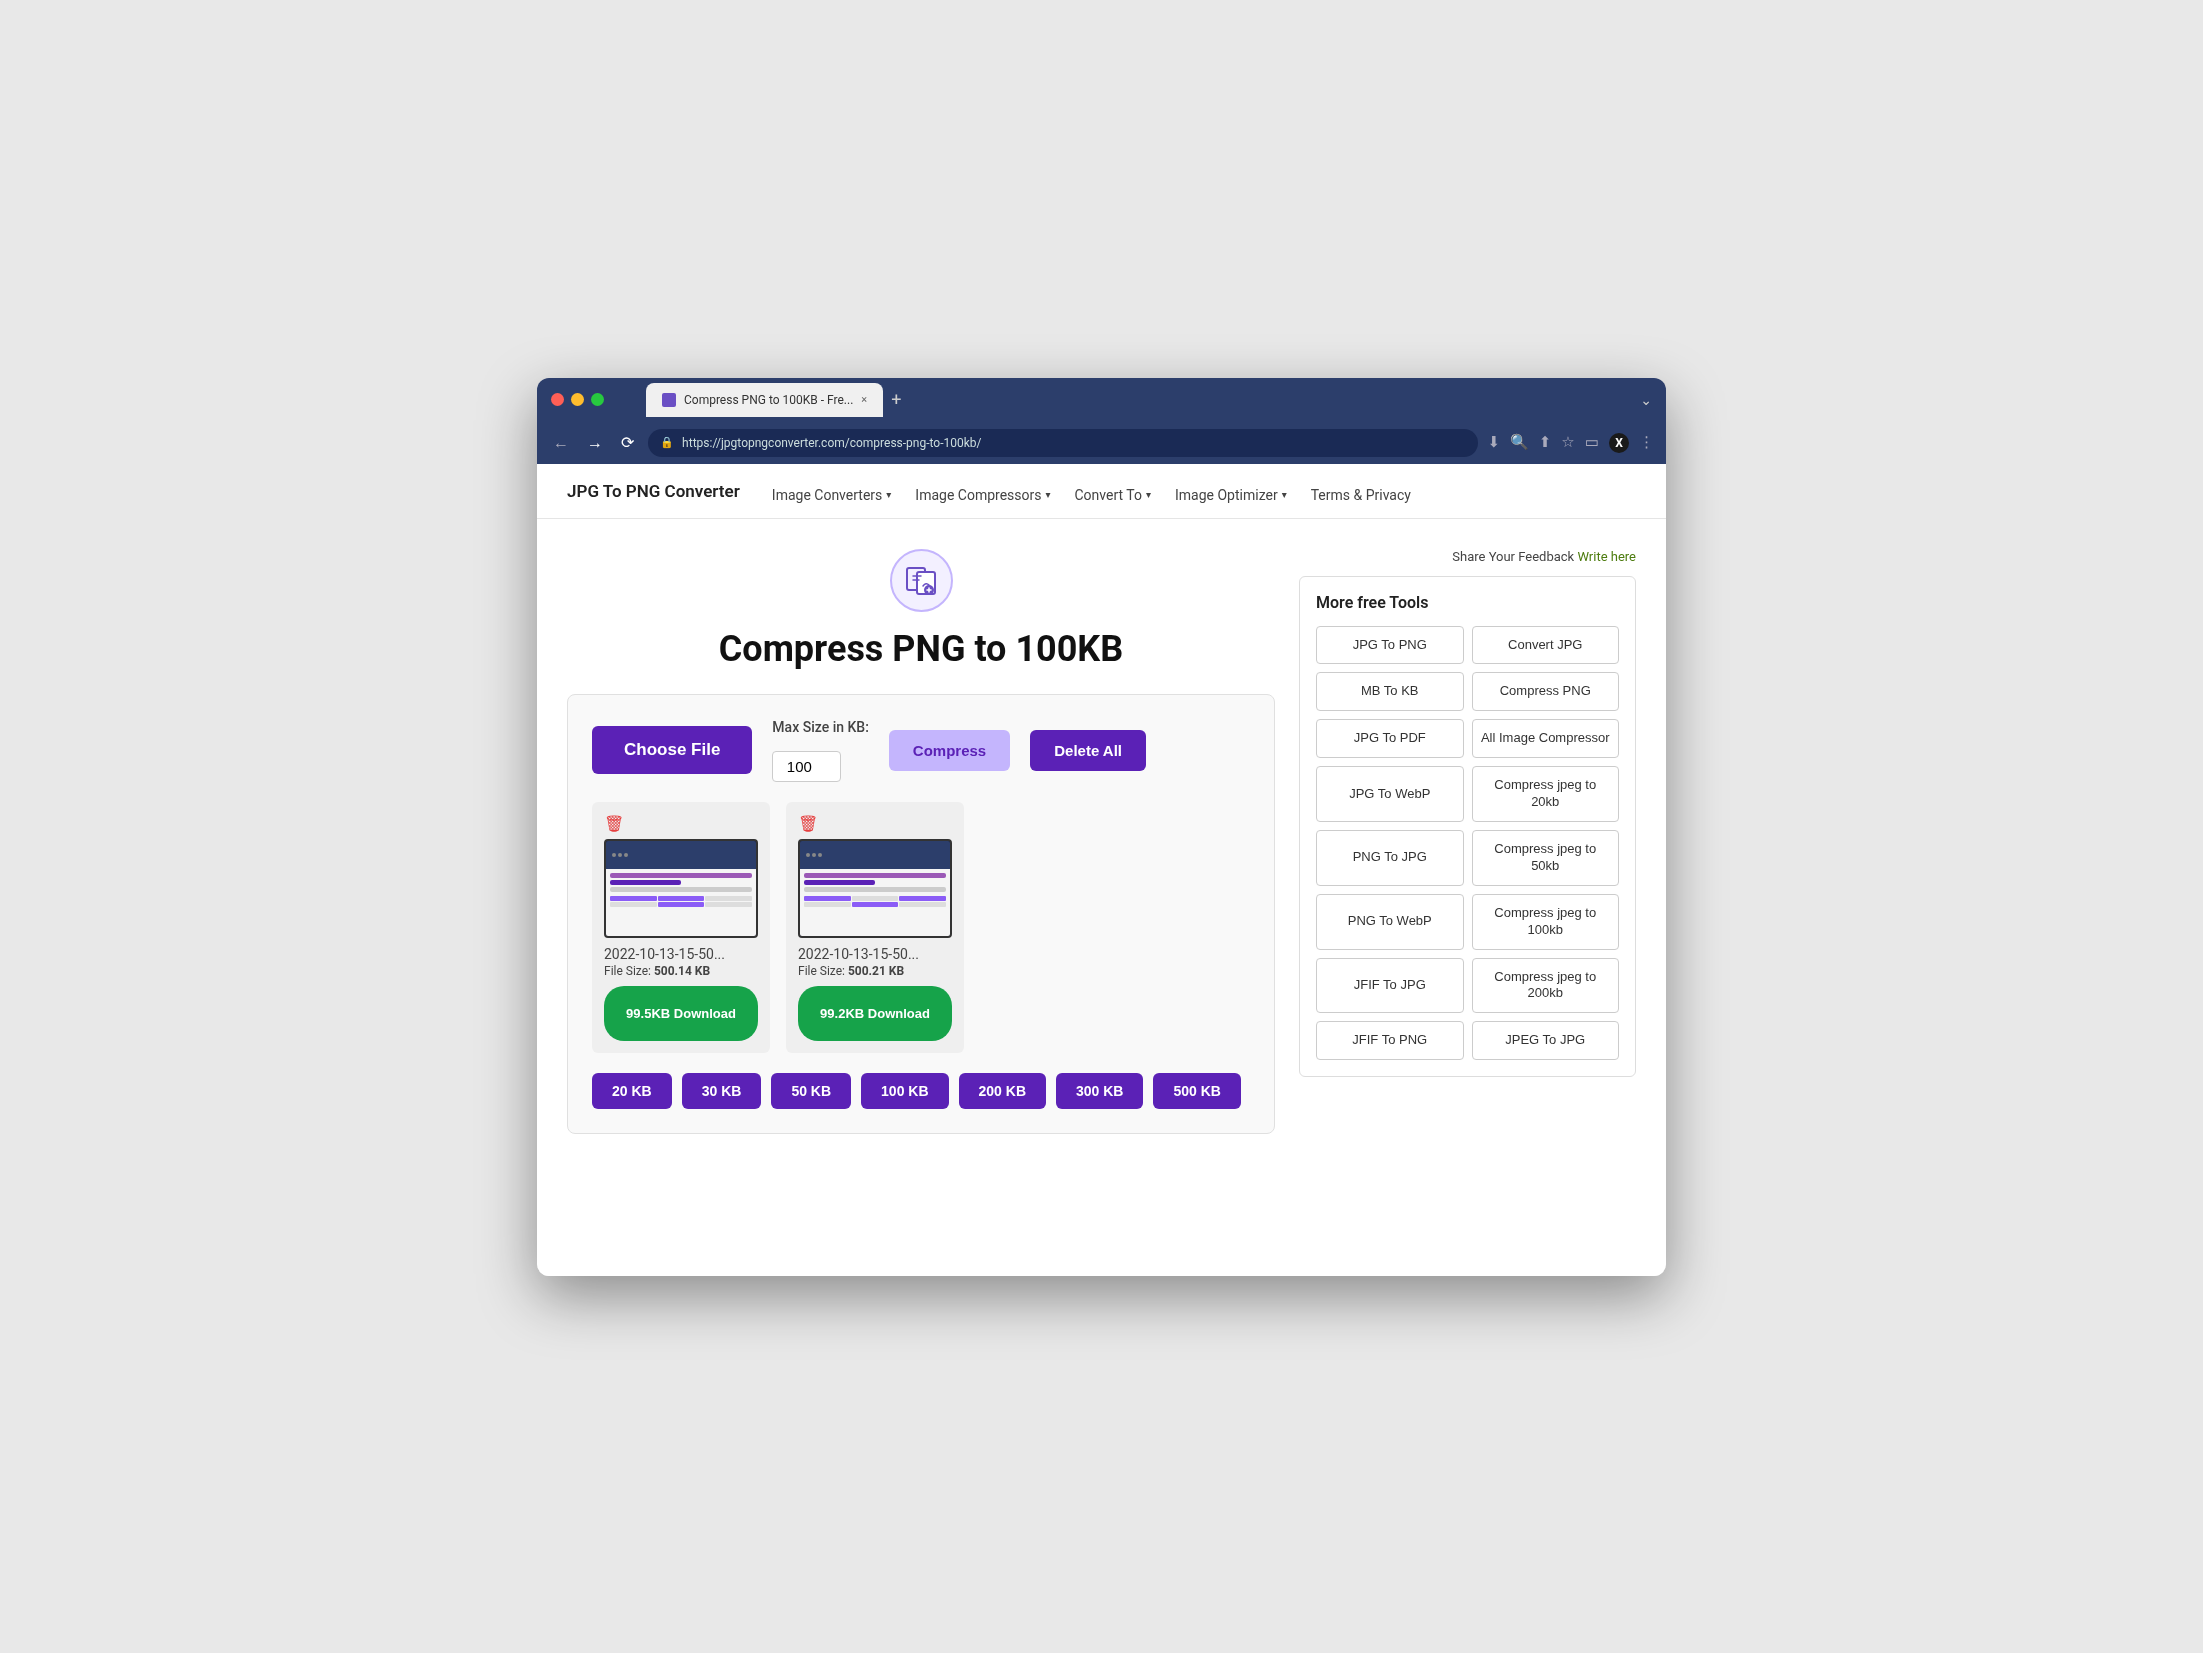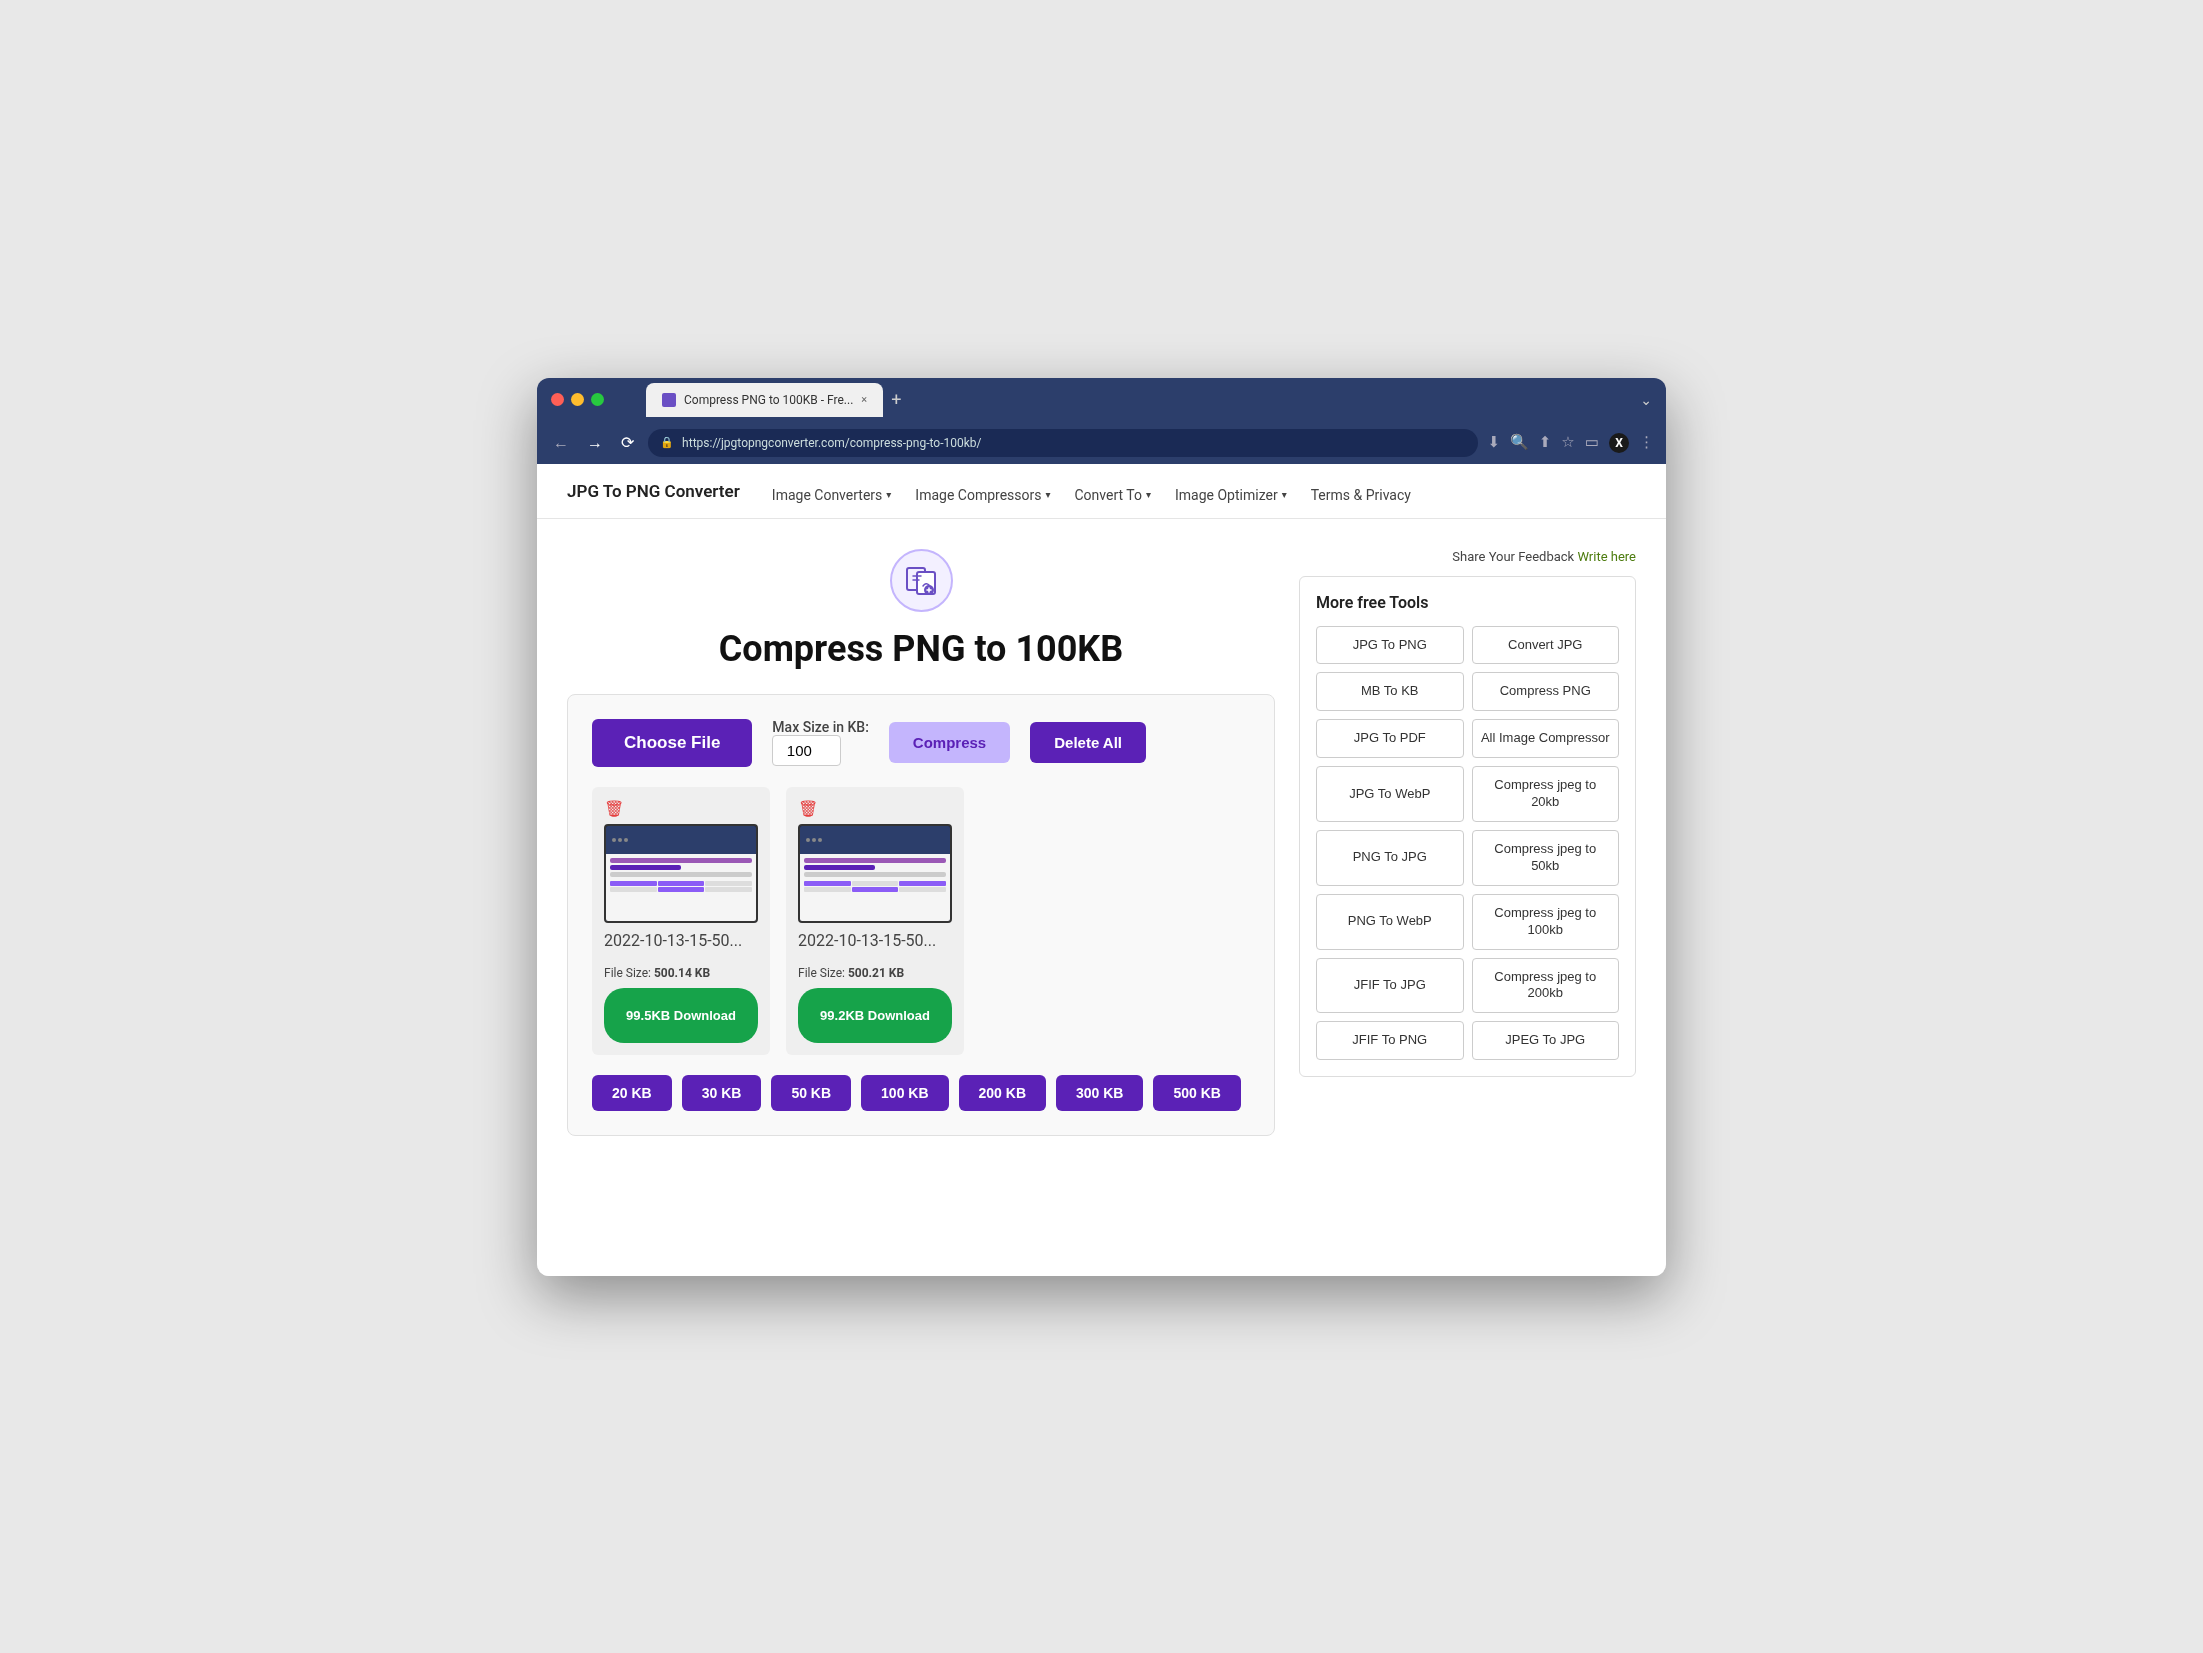--- a/index.html
+++ b/index.html
@@ -241,21 +241,21 @@
       padding: 14px 32px;
       font-size: 17px;
       font-weight: 600;
       cursor: pointer;
     }
 
     .max-size-group {
       display: flex;
       flex-direction: column;
       align-items: flex-start;
-      gap: 0;
+      gap: 16px;
     }
 
     .max-size-label {
       font-size: 14px;
       color: #444;
       font-weight: 500;
     }
 
     .max-size-input {
       border: 1px solid #ccc;
@@ -388,23 +388,23 @@
       height: 5px;
       background: #ddd;
       border-radius: 1px;
     }
 
     .thumb-cell.colored {
       background: #8b5cf6;
     }
 
     .card-filename {
-      font-size: 16px;
+      font-size: 14px;
       color: #444;
-      margin-bottom: 16px;
+      margin-bottom: 2px;
       overflow: hidden;
       text-overflow: ellipsis;
       white-space: nowrap;
     }
 
     .card-filesize {
       font-size: 12px;
       color: #444;
       margin-bottom: 8px;
     }

